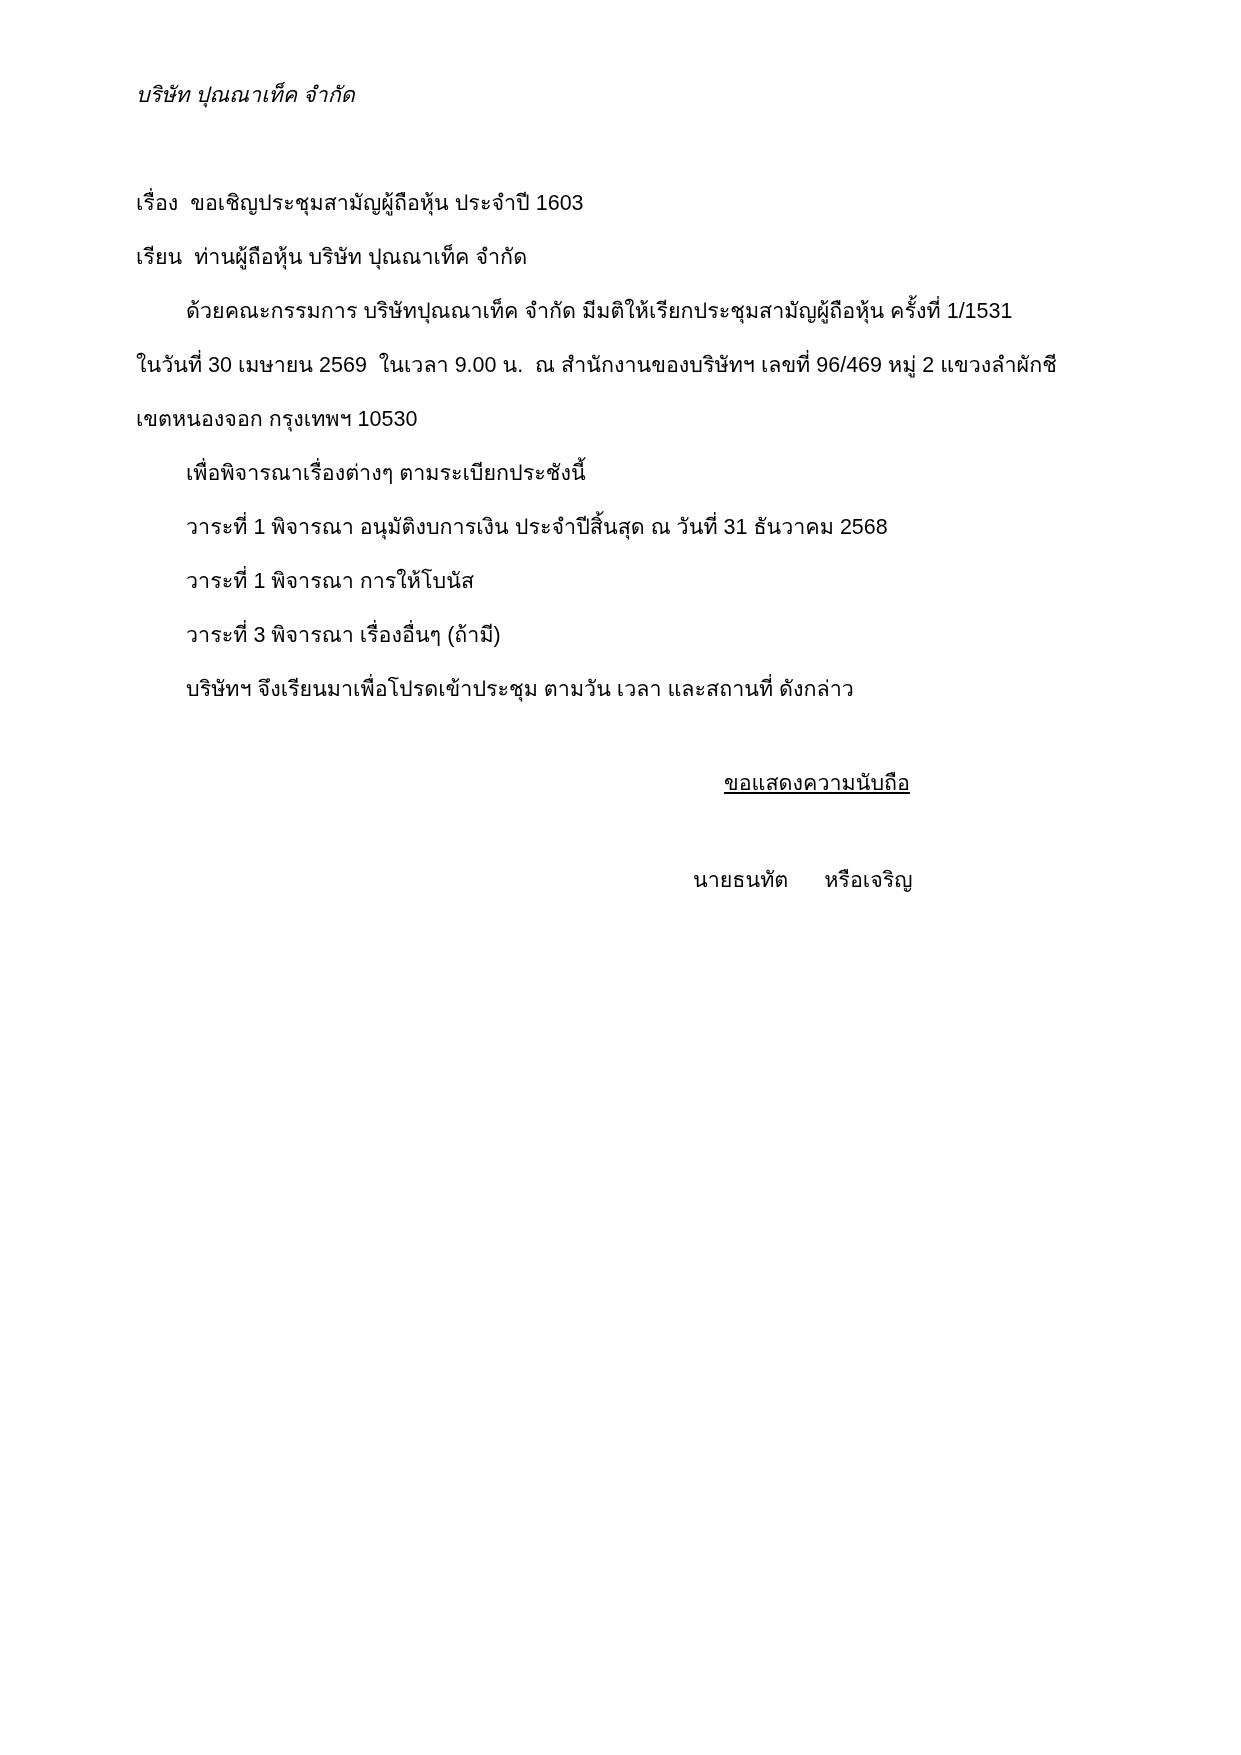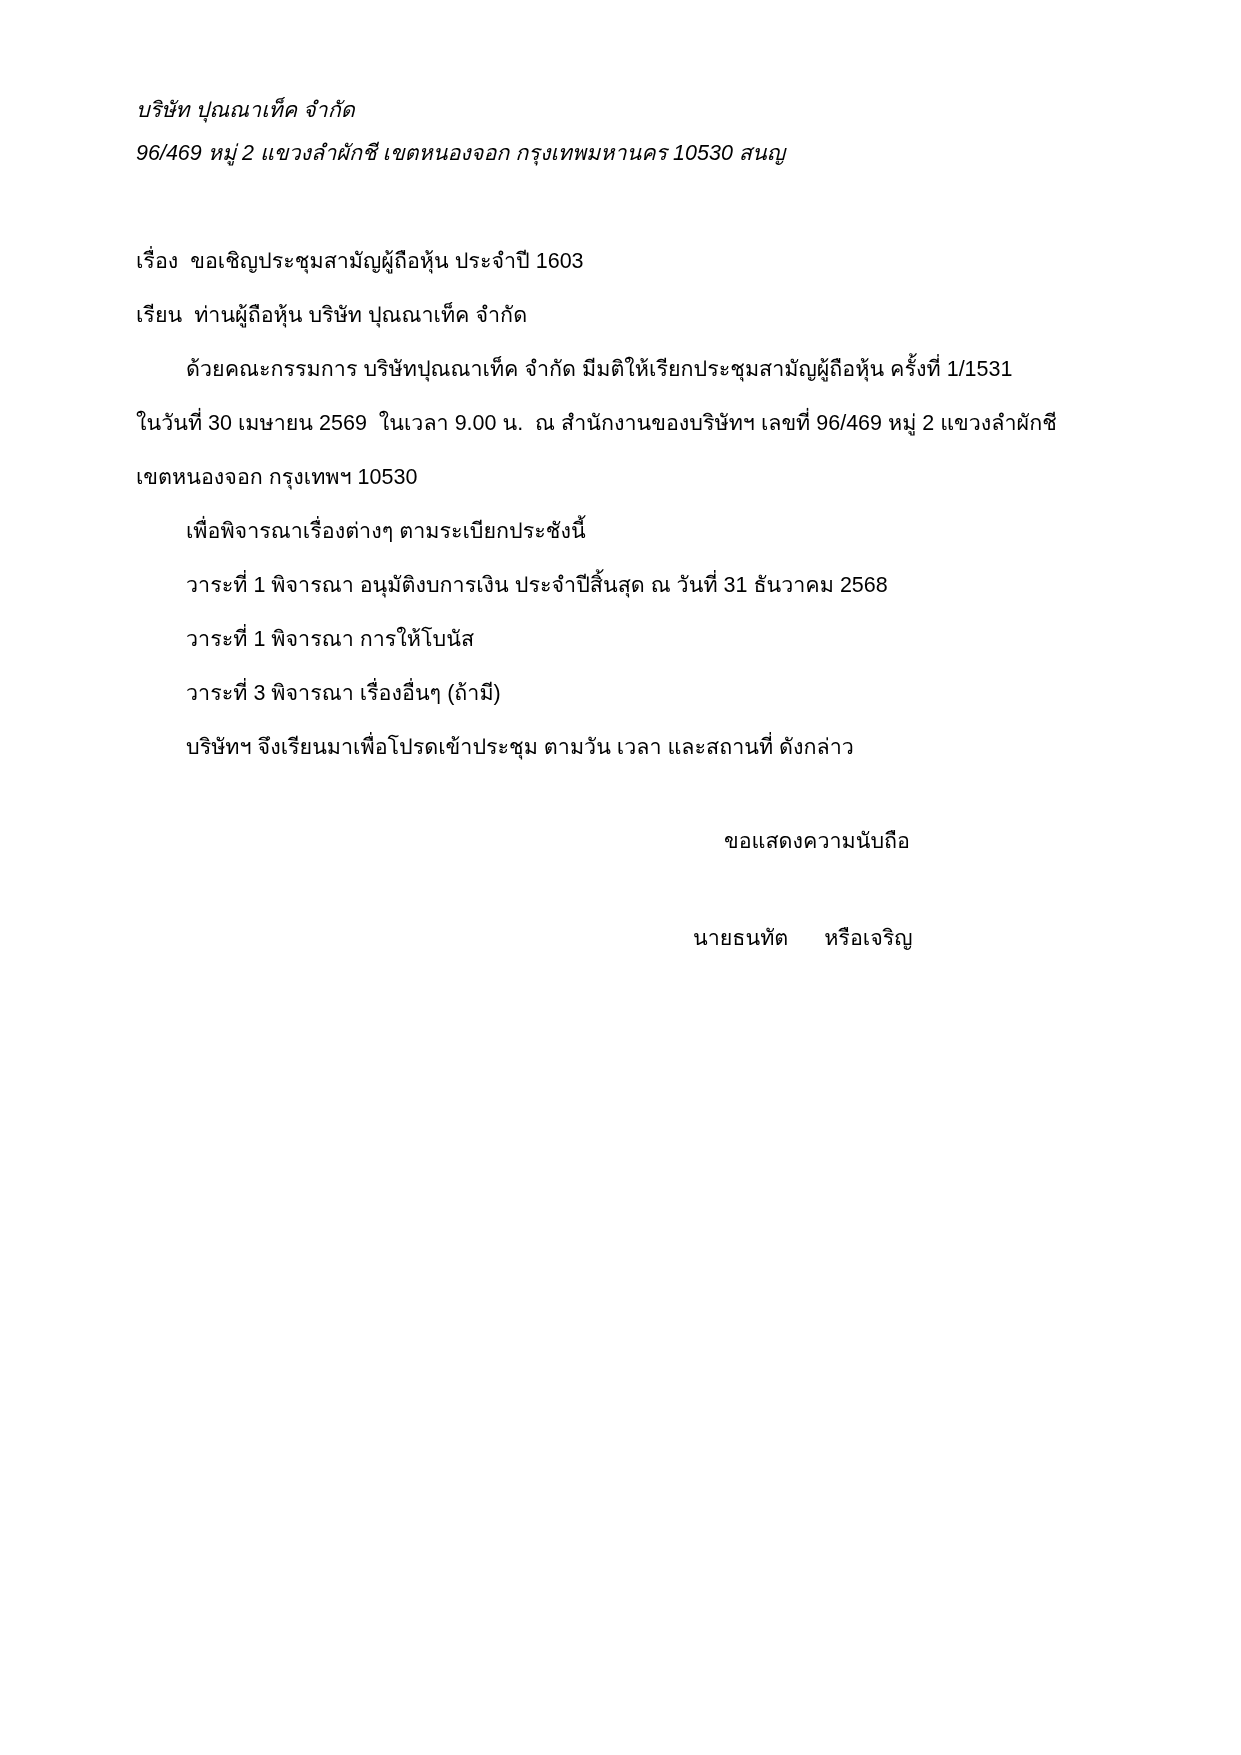--- a/index.html
+++ b/index.html
@@ -12,53 +12,51 @@
     width: 1241px;
     height: 1755px;
     background: #ffffff;
     color: #000000;
     font-family: "Liberation Sans", sans-serif;
     font-size: 21.5px;
     overflow: hidden;
   }
   .content {
     padding: 72px 110px 0 136px;
-    margin-top: 15px;
   }
   .line {
     height: 54px;
     display: flex;
     align-items: center;
     white-space: pre-wrap;
   }
   .header-line {
     height: 43px;
     display: flex;
     align-items: center;
     font-style: italic;
     white-space: pre-wrap;
   }
   .spacer-60 { height: 60px; }
   .spacer-40 { height: 40px; }
   .spacer-43 { height: 43px; }
   .indent { padding-left: 50px; }
   .date-line { padding-left: 578px; }
-  .respect-line { padding-left: 588px; }
+  .respect-line { padding-left: 588px; text-decoration: underline; }
   .signer-line { padding-left: 557px; }
   .title-line { padding-left: 610px; font-style: italic; }
 </style>
 </head>
 <body>
 
 <div class="page">
   <div class="content">
 
     <div class="header-line">บริษัท ปุณณาเท็ค จำกัด</div>
 
-    <div class="header-line">96/469 หมู่ 2 แขวงลำผักชี เขตหนองจอก กรุงเทพมหานคร 10530 สนญ</div>
 
     <div class="spacer-60"></div>
 
 
     <div class="line">เรื่อง  ขอเชิญประชุมสามัญผู้ถือหุ้น ประจำปี 1603</div>
 
     <div class="line">เรียน  ท่านผู้ถือหุ้น บริษัท ปุณณาเท็ค จำกัด</div>
 
     <div class="line indent">ด้วยคณะกรรมการ บริษัทปุณณาเท็ค จำกัด มีมติให้เรียกประชุมสามัญผู้ถือหุ้น ครั้งที่ 1/1531</div>
 

